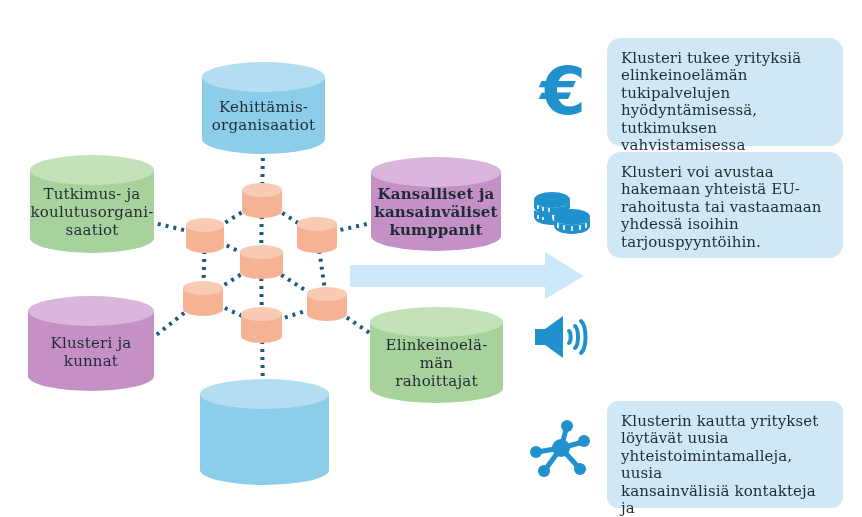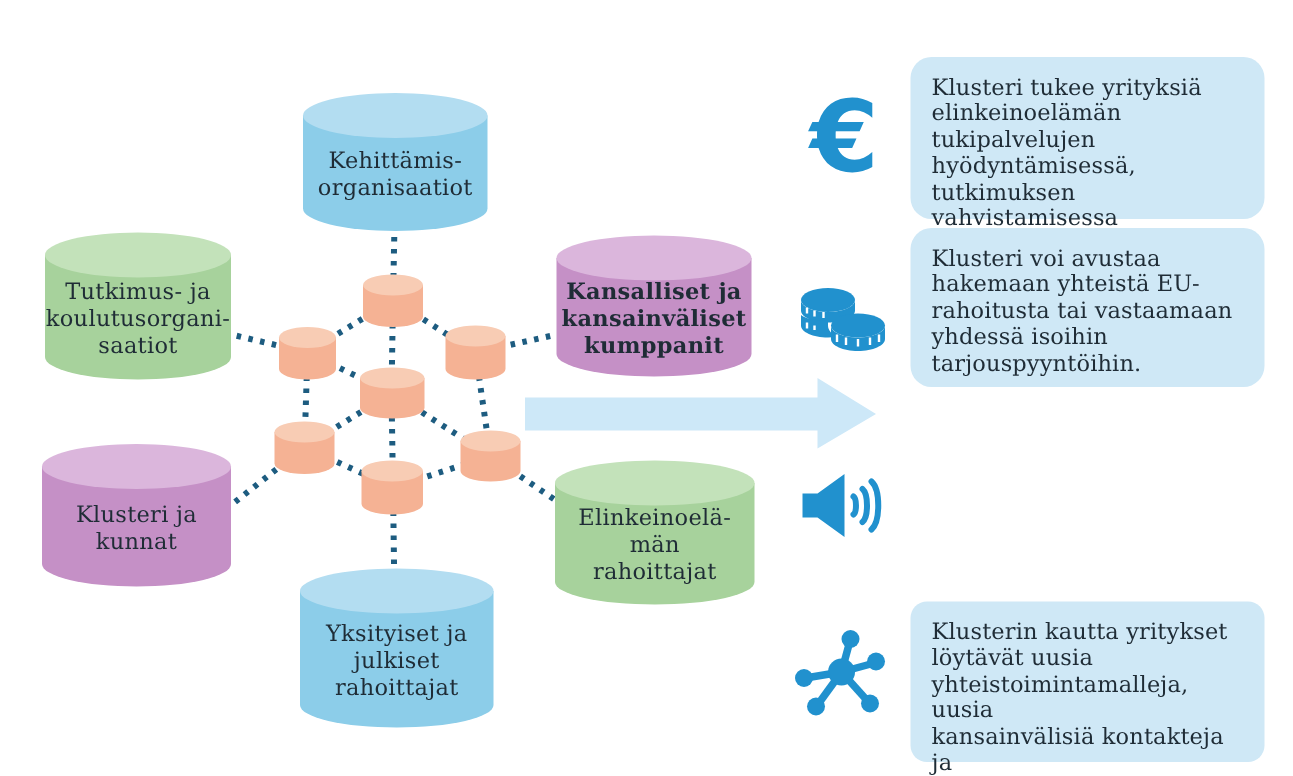--- a/index.html
+++ b/index.html
@@ -118,23 +118,20 @@
   <div class="cyl big green c-elinkeino">
     <div class="cap"></div>
     <div class="tube"></div>
     <div class="lbl">Elinkeinoelä-
 män
 rahoittajat</div>
   </div>
   <div class="cyl big blue c-yksityiset">
     <div class="cap"></div>
     <div class="tube"></div>
-    <div class="lbl">Yksityiset ja
-julkiset
-rahoittajat</div>
   </div>
 
   <div class="cyl small orange n-a">
       <div class="cap"></div>
       <div class="tube"></div>
     </div>
   <div class="cyl small orange n-b">
       <div class="cap"></div>
       <div class="tube"></div>
     </div>

